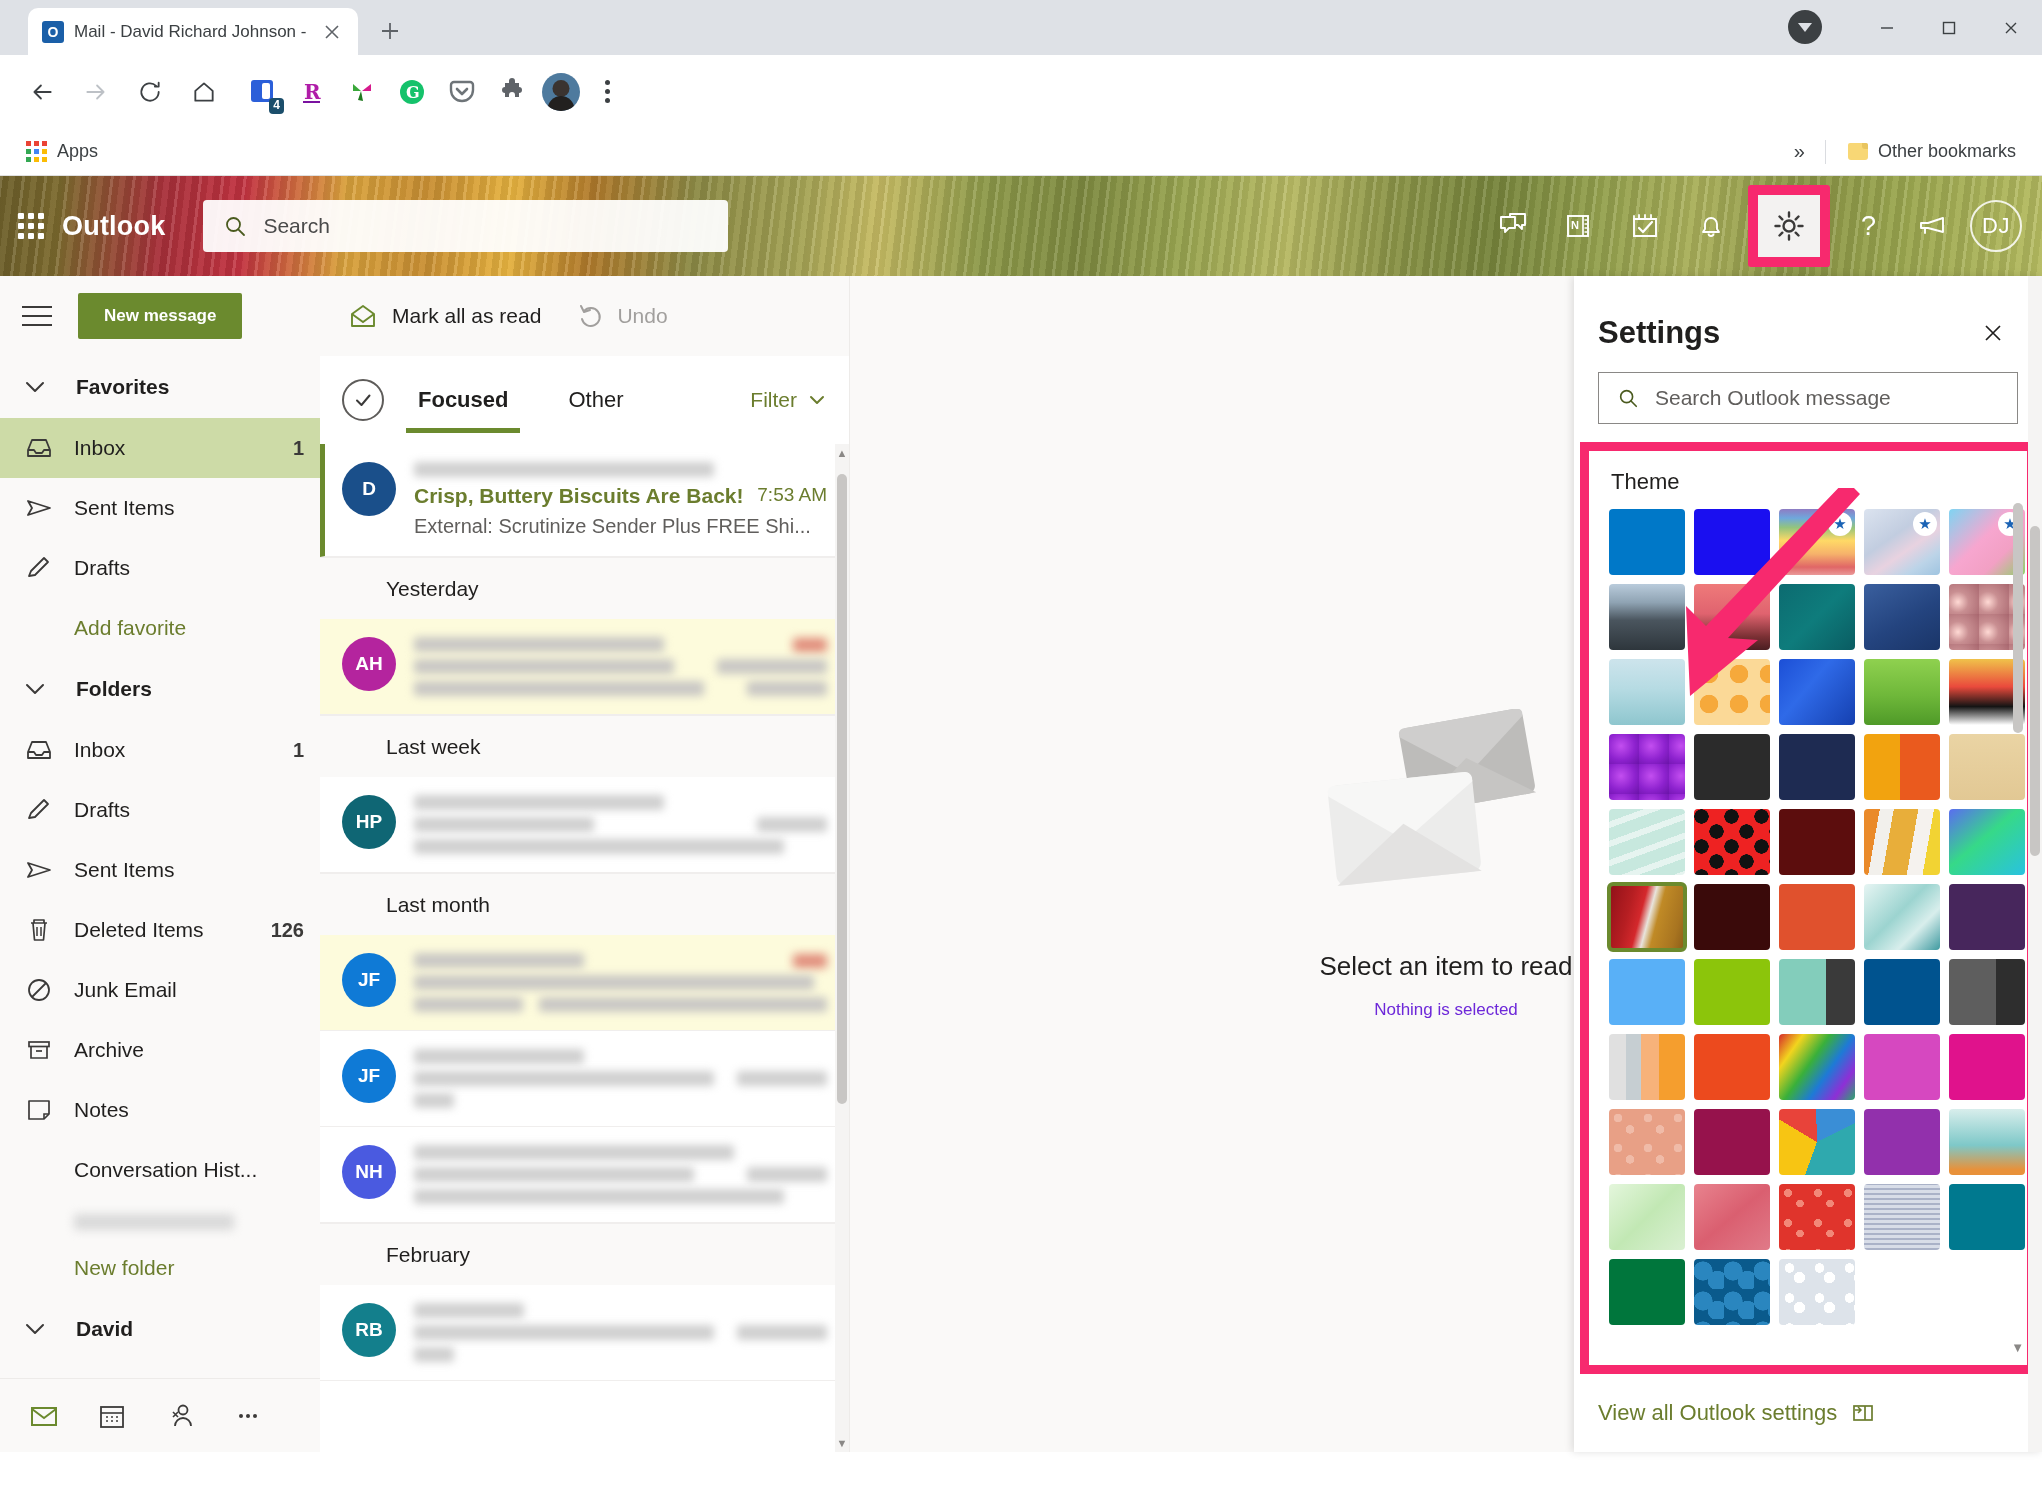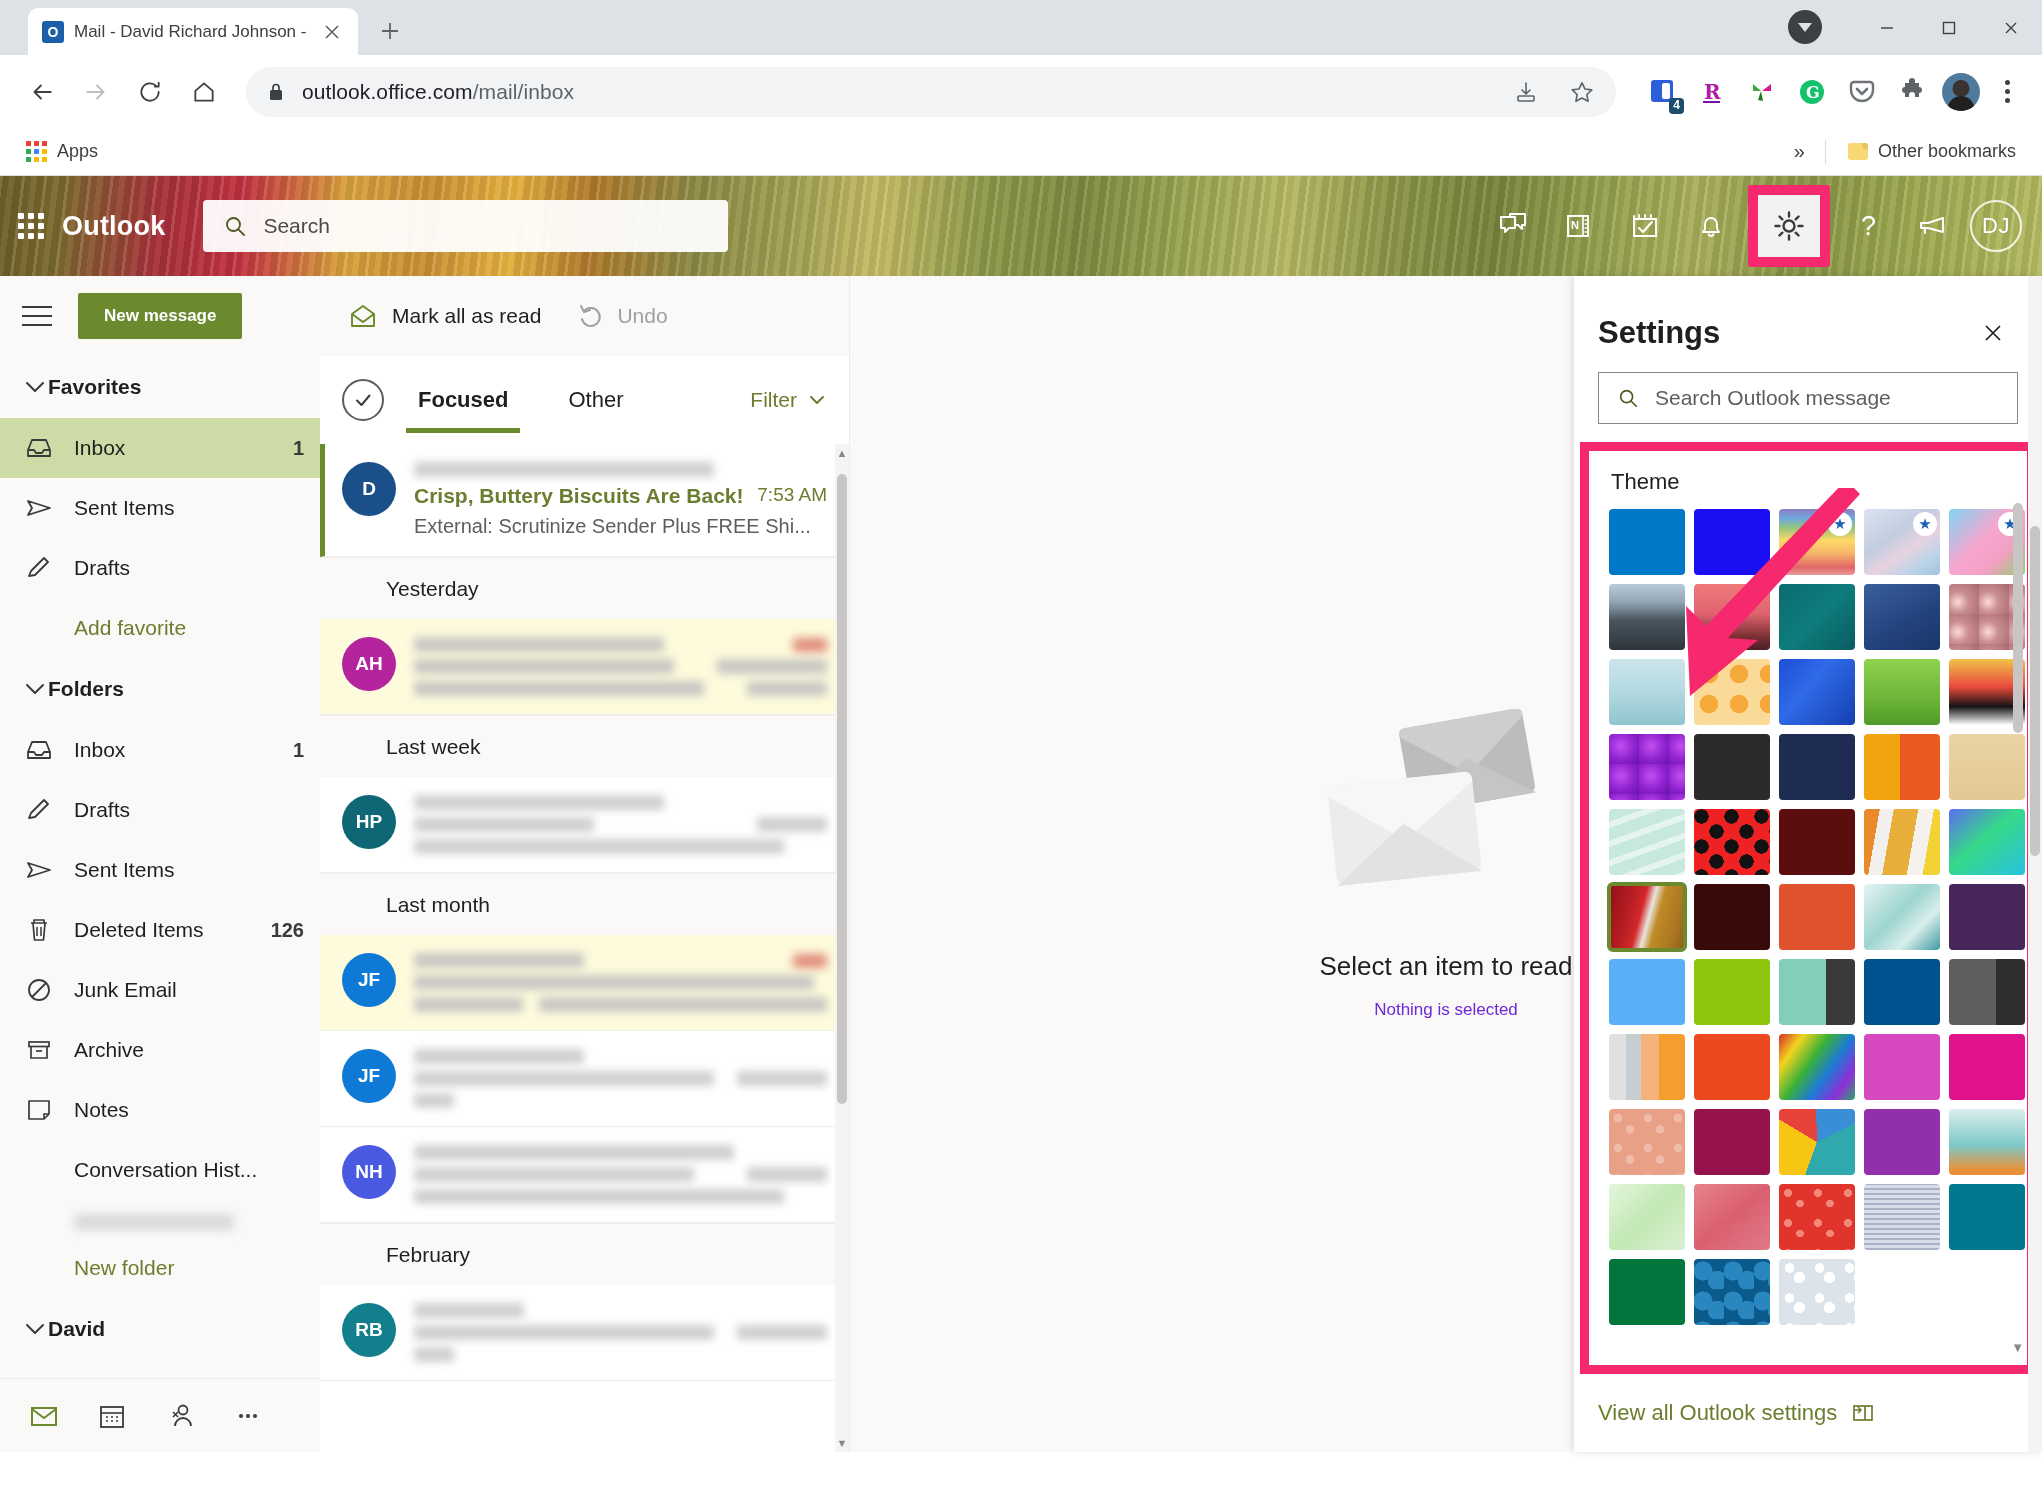--- a/index.html
+++ b/index.html
@@ -132,21 +132,21 @@
   .ol-leftnav { width: 320px; background: #faf9f8; display:flex;flex-direction:column; position:relative;}
   .ln-top { height: 80px; display:flex; align-items:center; gap: 18px; padding-left: 22px;}
   .hamburger { width: 38px; height: 38px; display:flex;flex-direction:column;justify-content:center;gap:7px;}
   .hamburger i{display:block;height:2px;background:#3b3a39;width:30px;}
   .new-msg-btn {
     background: #6b8a2e; color: #fff; font-size: 17px; font-weight: bold;
     padding: 13px 26px; border-radius: 2px; white-space:nowrap;
   }
   .ln-scroll { flex:1; overflow:hidden; }
   .ln-group-hdr {
-    height: 62px; display:flex; align-items:center; gap: 0; padding-left: 22px;
+    height: 62px; display:flex; align-items:center; gap: 28px; padding-left: 22px;
     font-size: 21px; font-weight: bold; color: #201f1e;
   }
   .ln-item {
     height: 60px; display:flex; align-items:center; gap: 18px; padding-left: 22px; padding-right: 16px;
     font-size: 21px; color: #201f1e;
   }
   .ln-item.active { background: #cddba7; }
   .ln-item .ln-ico { width: 34px; display:flex;align-items:center;justify-content:center; color:#3b3a39; flex:0 0 34px;}
   .ln-item .ln-label { flex:1; white-space:nowrap; overflow:hidden; text-overflow:ellipsis;}
   .ln-item .ln-count { font-size: 20px; font-weight: bold; color:#3b3a39; }
@@ -296,40 +296,20 @@
           <path d="M20 12 a8 8 0 1 1 -2.4 -5.7" stroke="#3c4043" stroke-width="1.7" fill="none" stroke-linecap="round"></path>
           <path d="M20 3.5 V7 H16.5" stroke="#3c4043" stroke-width="1.7" fill="none" stroke-linecap="round" stroke-linejoin="round"></path>
         </svg>
     </div>
     <div class="nav-btn">
       <svg width="26" height="26" viewBox="0 0 24 24">
           <path d="M4 11 L12 4 L20 11 V20 H4 Z" stroke="#3c4043" stroke-width="1.7" fill="none" stroke-linejoin="round"></path>
         </svg>
     </div>
 
-    <div class="omnibox">
-      <svg width="20" height="22" viewBox="0 0 20 22">
-        <rect x="4" y="9" width="12" height="10" rx="1.6" fill="#3c4043"></rect>
-        <path d="M7 9 V6.5 a3 3 0 0 1 6 0 V9" stroke="#3c4043" stroke-width="1.7" fill="none"></path>
-      </svg>
-      <div class="omnibox-url"><span>outlook.office.com</span><span class="dim">/mail/inbox</span></div>
-      <div class="omni-right">
-        <div class="nav-btn">
-          <svg width="24" height="24" viewBox="0 0 24 24">
-              <path d="M12 3 V13 M8 10 L12 14 L16 10" stroke="#5f6368" stroke-width="1.6" fill="none" stroke-linecap="round" stroke-linejoin="round"></path>
-              <rect x="4" y="16" width="16" height="5" rx="1" stroke="#5f6368" stroke-width="1.6" fill="none"></rect>
-            </svg>
-        </div>
-        <div class="nav-btn">
-          <svg width="26" height="26" viewBox="0 0 24 24">
-              <path d="M12 3.5 L14.7 9.2 L21 10 L16.5 14.3 L17.6 20.5 L12 17.5 L6.4 20.5 L7.5 14.3 L3 10 L9.3 9.2 Z" stroke="#5f6368" stroke-width="1.5" fill="none" stroke-linejoin="round"></path>
-            </svg>
-        </div>
-      </div>
-    </div>
 
     <div class="ext-row">
       <div class="ext">
         <svg width="30" height="30" viewBox="0 0 30 30">
           <rect x="4" y="3" width="22" height="22" rx="3" fill="#2b5fd9"></rect>
           <rect x="15" y="6" width="8" height="16" rx="2" fill="#ffffff"></rect>
         </svg>
         <span class="ext-badge">4</span>
       </div>
       <div class="ext">

